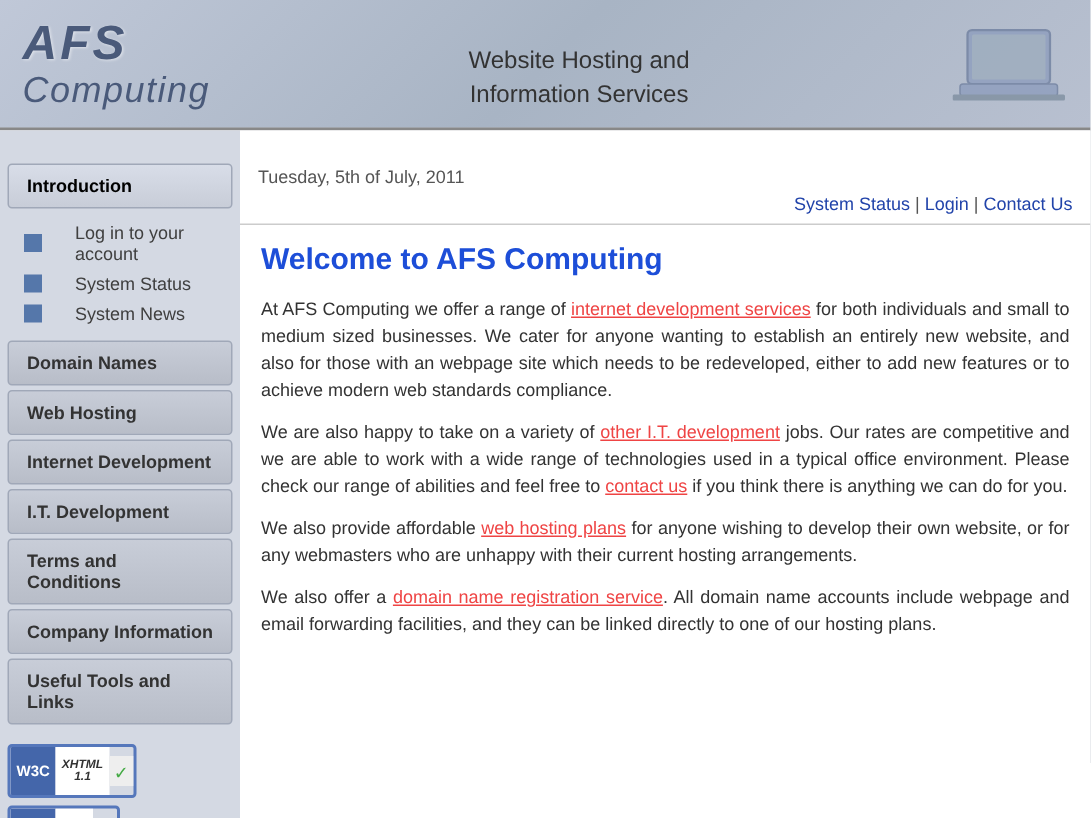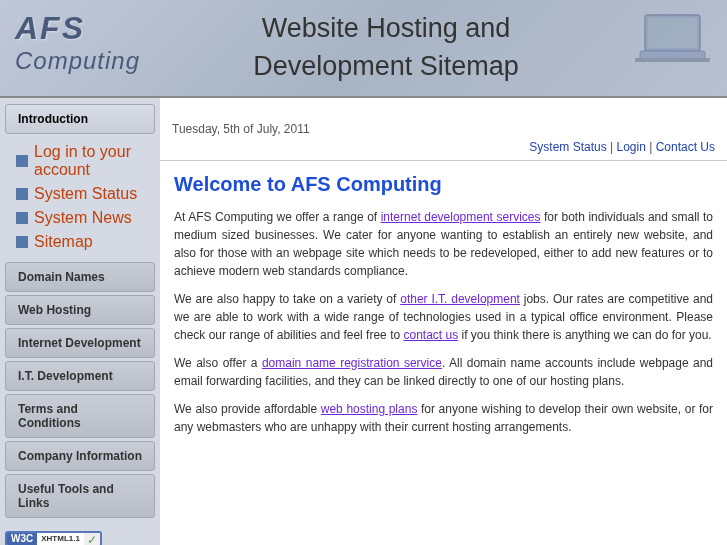--- a/index.html
+++ b/index.html
@@ -10,21 +10,21 @@
       width: 727px;
       min-height: 545px;
     }
 
     
     .header {
       background: #b8bfcc;
       background: linear-gradient(135deg, #c0c8d8 0%, #a8b4c4 50%, #b8c0d0 100%);
       padding: 10px 15px;
       display: flex;
-      align-items: flex-start;
+      align-items: flex-end;
       justify-content: space-between;
       border-bottom: 2px solid #888;
       min-height: 80px;
     }
     .header-logo {
       display: flex;
       flex-direction: column;
     }
     .logo-afs {
       font-size: 32px;
@@ -36,21 +36,21 @@
     }
     .logo-computing {
       font-size: 24px;
       font-weight: normal;
       color: #4a5a7a;
       font-style: italic;
       letter-spacing: 1px;
     }
     .header-tagline {
       text-align: center;
-      font-size: 27px;
+      font-size: 16px;
       color: #333;
       font-weight: normal;
       line-height: 1.4;
       flex: 1;
       padding: 0 20px;
     }
     .header-laptop {
       width: 80px;
       height: 60px;
       display: flex;
@@ -88,24 +88,25 @@
       background: linear-gradient(to bottom, #d8dde8, #c8cdd8);
       color: #000;
     }
     .sidebar-sub-items {
       padding: 3px 0 5px 8px;
     }
     .sidebar-sub-item {
       display: flex;
       align-items: center;
       padding: 3px 8px;
-      font-size: 16px;
-      color: #c2410c;
+      font-size: 12px;
+      color: #404040;
       cursor: pointer;
       text-decoration: none;
+      gap: 16px;
     }
     .sidebar-sub-item-icon {
       width: 12px;
       height: 12px;
       background: #5577aa;
       margin-right: 6px;
       flex-shrink: 0;
     }
     .sidebar-badges {
       padding: 10px 5px;
@@ -113,45 +114,46 @@
       flex-direction: column;
       gap: 5px;
       align-items: flex-start;
     }
     .w3c-badge {
       display: flex;
       align-items: center;
       border: 2px solid #5577bb;
       border-radius: 3px;
       overflow: hidden;
-      height: 16px;
+      height: 36px;
       font-size: 9px;
     }
     .w3c-left {
       background: #4466aa;
       color: white;
       font-weight: bold;
       padding: 2px 4px;
       font-size: 10px;
       height: 100%;
       display: flex;
       align-items: center;
     }
     .w3c-right {
       background: white;
       color: #333;
       padding: 2px 4px;
       font-size: 8px;
       font-weight: bold;
       height: 100%;
       display: flex;
-      flex-direction: row;
+      flex-direction: column;
       justify-content: center;
       align-items: center;
       line-height: 1;
+      font-style: italic;
     }
     .w3c-check {
       color: #44aa44;
       font-size: 12px;
     }
 
     
     .content {
       flex: 1;
       padding: 0;
@@ -190,76 +192,72 @@
       margin-bottom: 12px;
     }
     .content-para {
       font-size: 12px;
       color: #333;
       line-height: 1.5;
       margin-bottom: 10px;
       text-align: justify;
     }
     .content-para a {
-      color: #6d28d9;
+      color: #ef4444;
       text-decoration: underline;
     }
 
     
     .laptop-svg {
       opacity: 0.7;
     }
   </style>
 </head>
 <body>
 
 <div class="header">
   <div class="header-logo">
     <span class="logo-afs">AFS</span>
     <span class="logo-computing">Computing</span>
   </div>
   <div class="header-tagline">
     <span>Website Hosting and</span><br>
-    <span>Development Sitemap</span>
+    <span>Information Services</span>
   </div>
   <div class="header-laptop">
     <svg class="laptop-svg" width="75" height="55" viewBox="0 0 75 55" xmlns="http://www.w3.org/2000/svg">
 
       <rect x="10" y="2" width="55" height="36" rx="3" fill="#8899bb" stroke="#667799" stroke-width="1.5"></rect>
       <rect x="13" y="5" width="49" height="30" rx="1" fill="#99aabb"></rect>
 
       <rect x="5" y="38" width="65" height="8" rx="2" fill="#8899bb" stroke="#667799" stroke-width="1"></rect>
       <rect x="0" y="45" width="75" height="4" rx="1" fill="#778899"></rect>
     </svg>
   </div>
 </div>
 
 <div class="main-container">
 
   <div class="sidebar">
 
-    <div class="sidebar-nav-item active" style="margin-top:6px;">
+    <div class="sidebar-nav-item active" style="margin-top:22px;">
       <span>Introduction</span>
     </div>
     <div class="sidebar-sub-items">
       <a class="sidebar-sub-item" href="#">
         <div class="sidebar-sub-item-icon"></div>
         <span>Log in to your account</span>
       </a>
       <a class="sidebar-sub-item" href="#">
         <div class="sidebar-sub-item-icon"></div>
         <span>System Status</span>
       </a>
       <a class="sidebar-sub-item" href="#">
         <div class="sidebar-sub-item-icon"></div>
         <span>System News</span>
-      </a>
-      <a class="sidebar-sub-item" href="#">
-        <div class="sidebar-sub-item-icon"></div>
-        <span>Sitemap</span>
       </a>
     </div>
 
     <a class="sidebar-nav-item" href="#">
       <span>Domain Names</span>
     </a>
     <a class="sidebar-nav-item" href="#">
       <span>Web Hosting</span>
     </a>
     <a class="sidebar-nav-item" href="#">
@@ -317,22 +315,22 @@
 
       <p class="content-para">
         <span>At AFS Computing we offer a range of </span><a href="#">internet development services</a><span> for both individuals and small to medium sized businesses. We cater for anyone wanting to establish an entirely new website, and also for those with an webpage site which needs to be redeveloped, either to add new features or to achieve modern web standards compliance.</span>
       </p>
 
       <p class="content-para">
         <span>We are also happy to take on a variety of </span><a href="#">other I.T. development</a><span> jobs. Our rates are competitive and we are able to work with a wide range of technologies used in a typical office environment. Please check our range of abilities and feel free to </span><a href="#">contact us</a><span> if you think there is anything we can do for you.</span>
       </p>
 
       <p class="content-para">
+        <span>We also provide affordable </span><a href="#">web hosting plans</a><span> for anyone wishing to develop their own website, or for any webmasters who are unhappy with their current hosting arrangements.</span>
+      </p>
+
+      <p class="content-para">
         <span>We also offer a </span><a href="#">domain name registration service</a><span>. All domain name accounts include webpage and email forwarding facilities, and they can be linked directly to one of our hosting plans.</span>
       </p>
-
-      <p class="content-para">
-        <span>We also provide affordable </span><a href="#">web hosting plans</a><span> for anyone wishing to develop their own website, or for any webmasters who are unhappy with their current hosting arrangements.</span>
-      </p>
     </div>
 
   </div>
 </div>
 
 </body></html>

